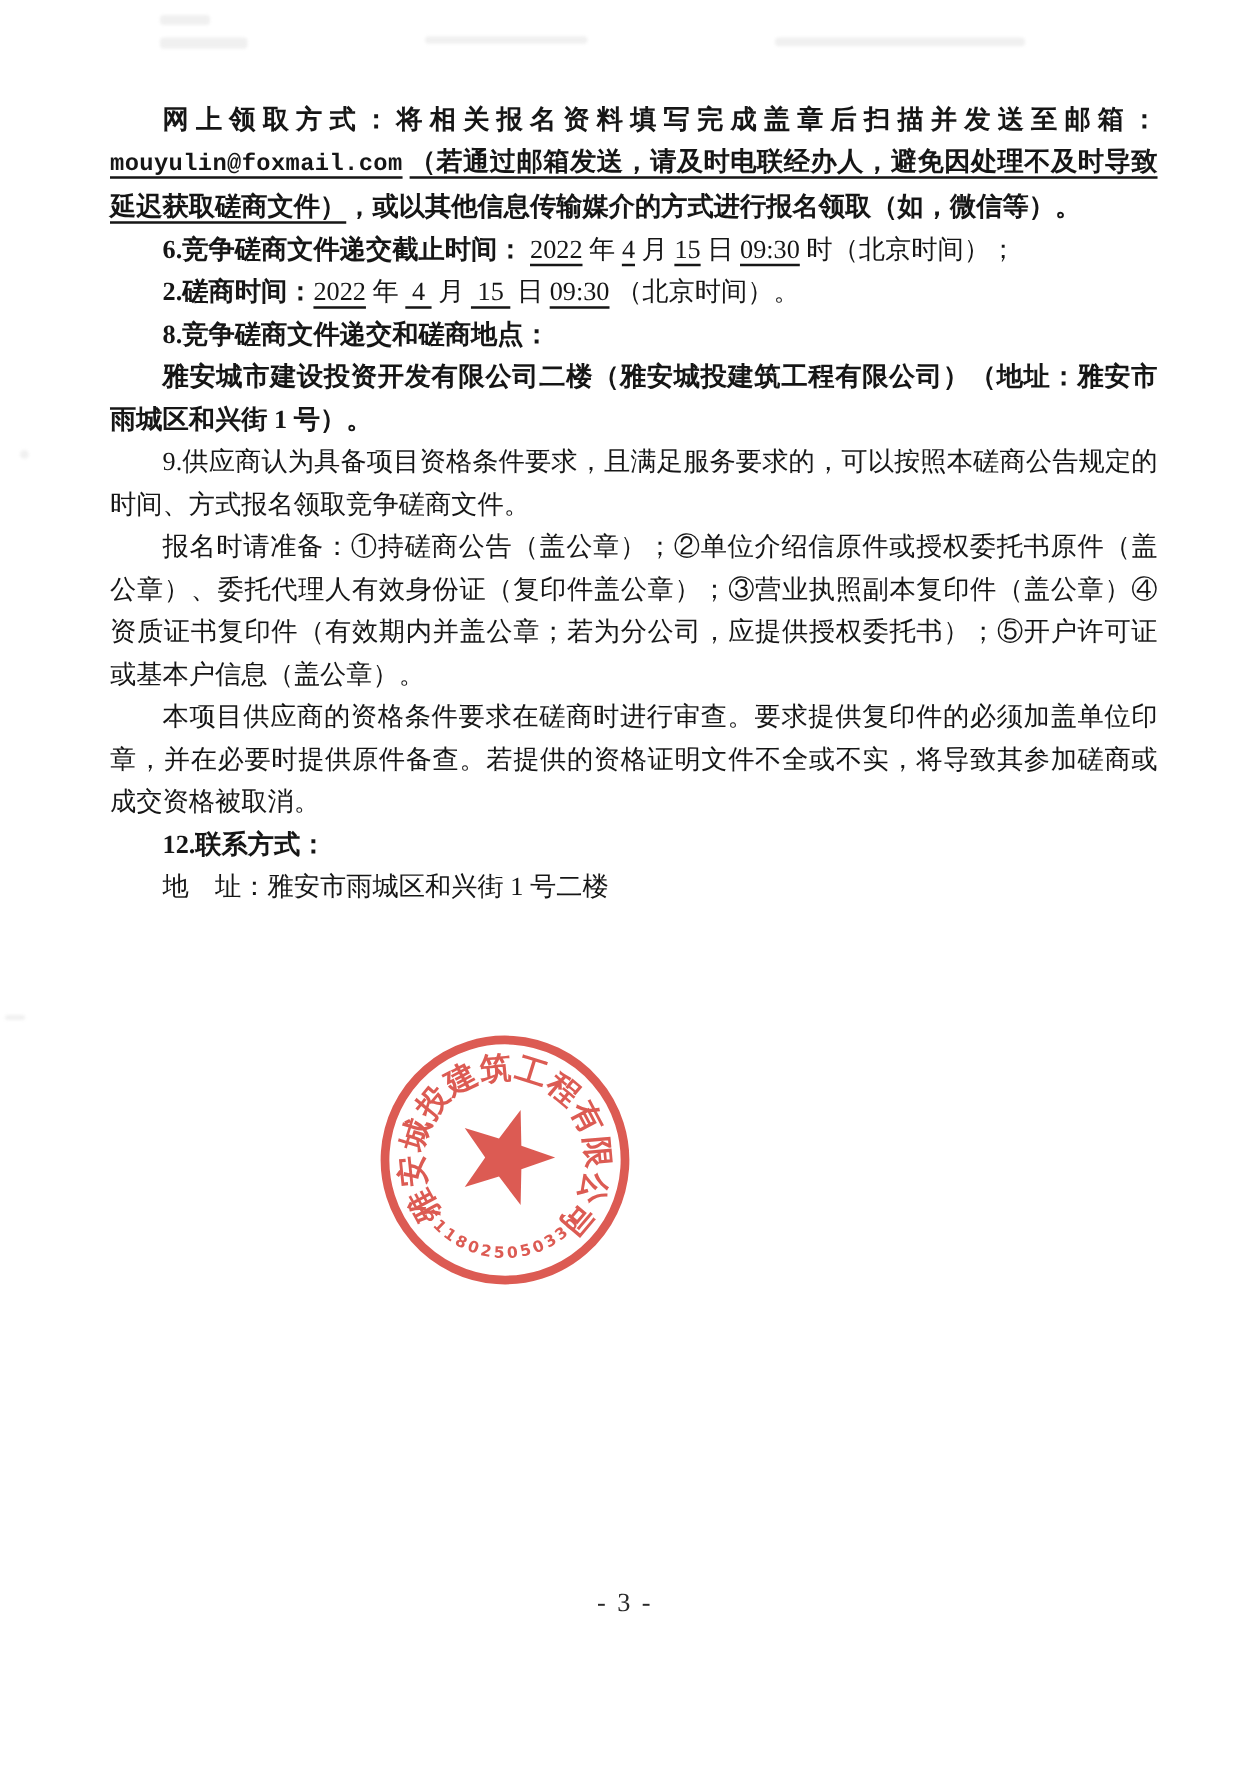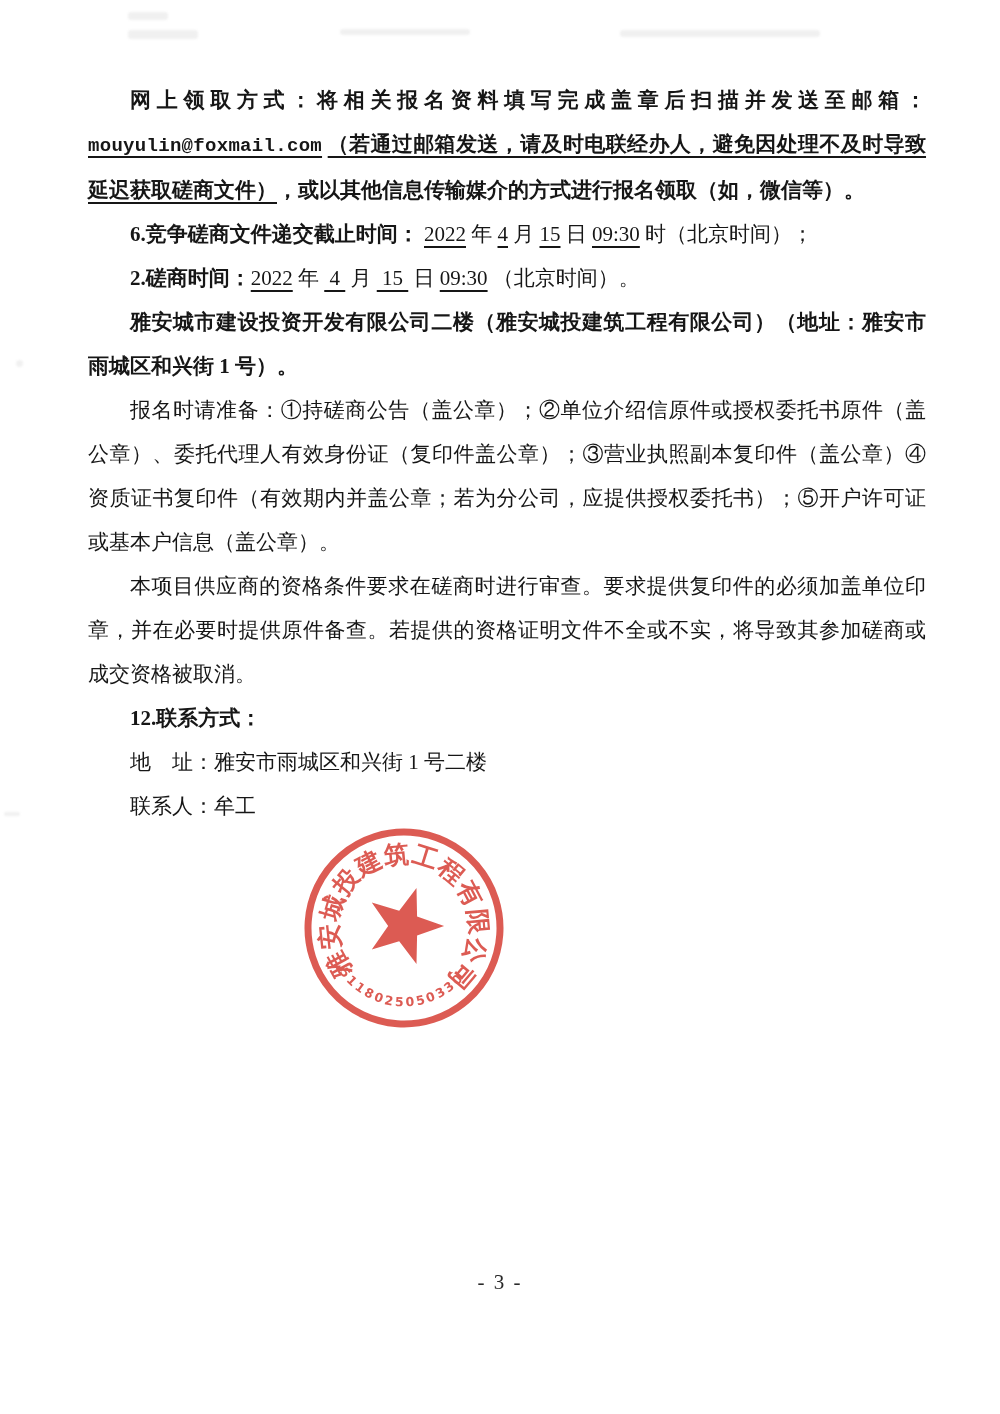--- a/index.html
+++ b/index.html
@@ -14,21 +14,21 @@
     overflow: hidden;
     font-family: "Liberation Serif", "DejaVu Serif", serif;
     color: #161616;
   }
   .content {
     position: absolute;
     left: 88px;
     right: 74px;
     top: 78px;
     font-size: 21px;
-    line-height: 44px;
+    line-height: 34px;
     text-align: justify;
     text-justify: inter-character;
   }
   .content p {
     margin: 0;
     text-indent: 42px;
   }
   .b { font-weight: 700; margin-top: 47px; }
   .u {
     text-decoration: underline;
@@ -124,35 +124,36 @@
 
   <p><span class="b">2.磋商时间：</span><span class="u">2022</span>
     <span>年</span>
     <span class="u">&nbsp;4&nbsp;</span>
     <span>月</span>
     <span class="u">&nbsp;15&nbsp;</span>
     <span>日</span>
     <span class="u">09:30</span>
     <span>（北京时间）。</span></p>
 
+  <p><span class="b">8.竞争磋商文件递交和磋商地点：</span></p>
 
   <p class="b"><span>雅安城市建设投资开发有限公司二楼（雅安城投建筑工程有限公司）（地址：雅安市雨城区和兴街 1 号）。</span></p>
 
+  <p><span>9.供应商认为具备项目资格条件要求，且满足服务要求的，可以按照本磋商公告规定的时间、方式报名领取竞争磋商文件。</span></p>
 
   <p><span>报名时请准备：①持磋商公告（盖公章）；②单位介绍信原件或授权委托书原件（盖公章）、委托代理人有效身份证（复印件盖公章）；③营业执照副本复印件（盖公章）④资质证书复印件（有效期内并盖公章；若为分公司，应提供授权委托书）；⑤开户许可证或基本户信息（盖公章）。</span></p>
 
   <p><span>本项目供应商的资格条件要求在磋商时进行审查。要求提供复印件的必须加盖单位印章，并在必要时提供原件备查。若提供的资格证明文件不全或不实，将导致其参加磋商或成交资格被取消。</span></p>
 
   <p><span class="b">12.联系方式：</span></p>
 
 
   <p><span>地　址：</span><span>雅安市雨城区和兴街 1 号二楼</span></p>
 
 
-  <p><span>联系人：</span><span>牟工</span></p>
 
 </main>
 
 <div class="stamp">
   <svg viewBox="0 0 210 210" width="210" height="210">
     <defs>
       <path id="arcName" d="M 58,152 A 66,66 0 1 1 152,152" fill="none"></path>
       <path id="arcNum" d="M 41,150 A 78,78 0 0 0 169,150" fill="none"></path>
     </defs>
     <circle cx="105" cy="105" r="96"></circle>

